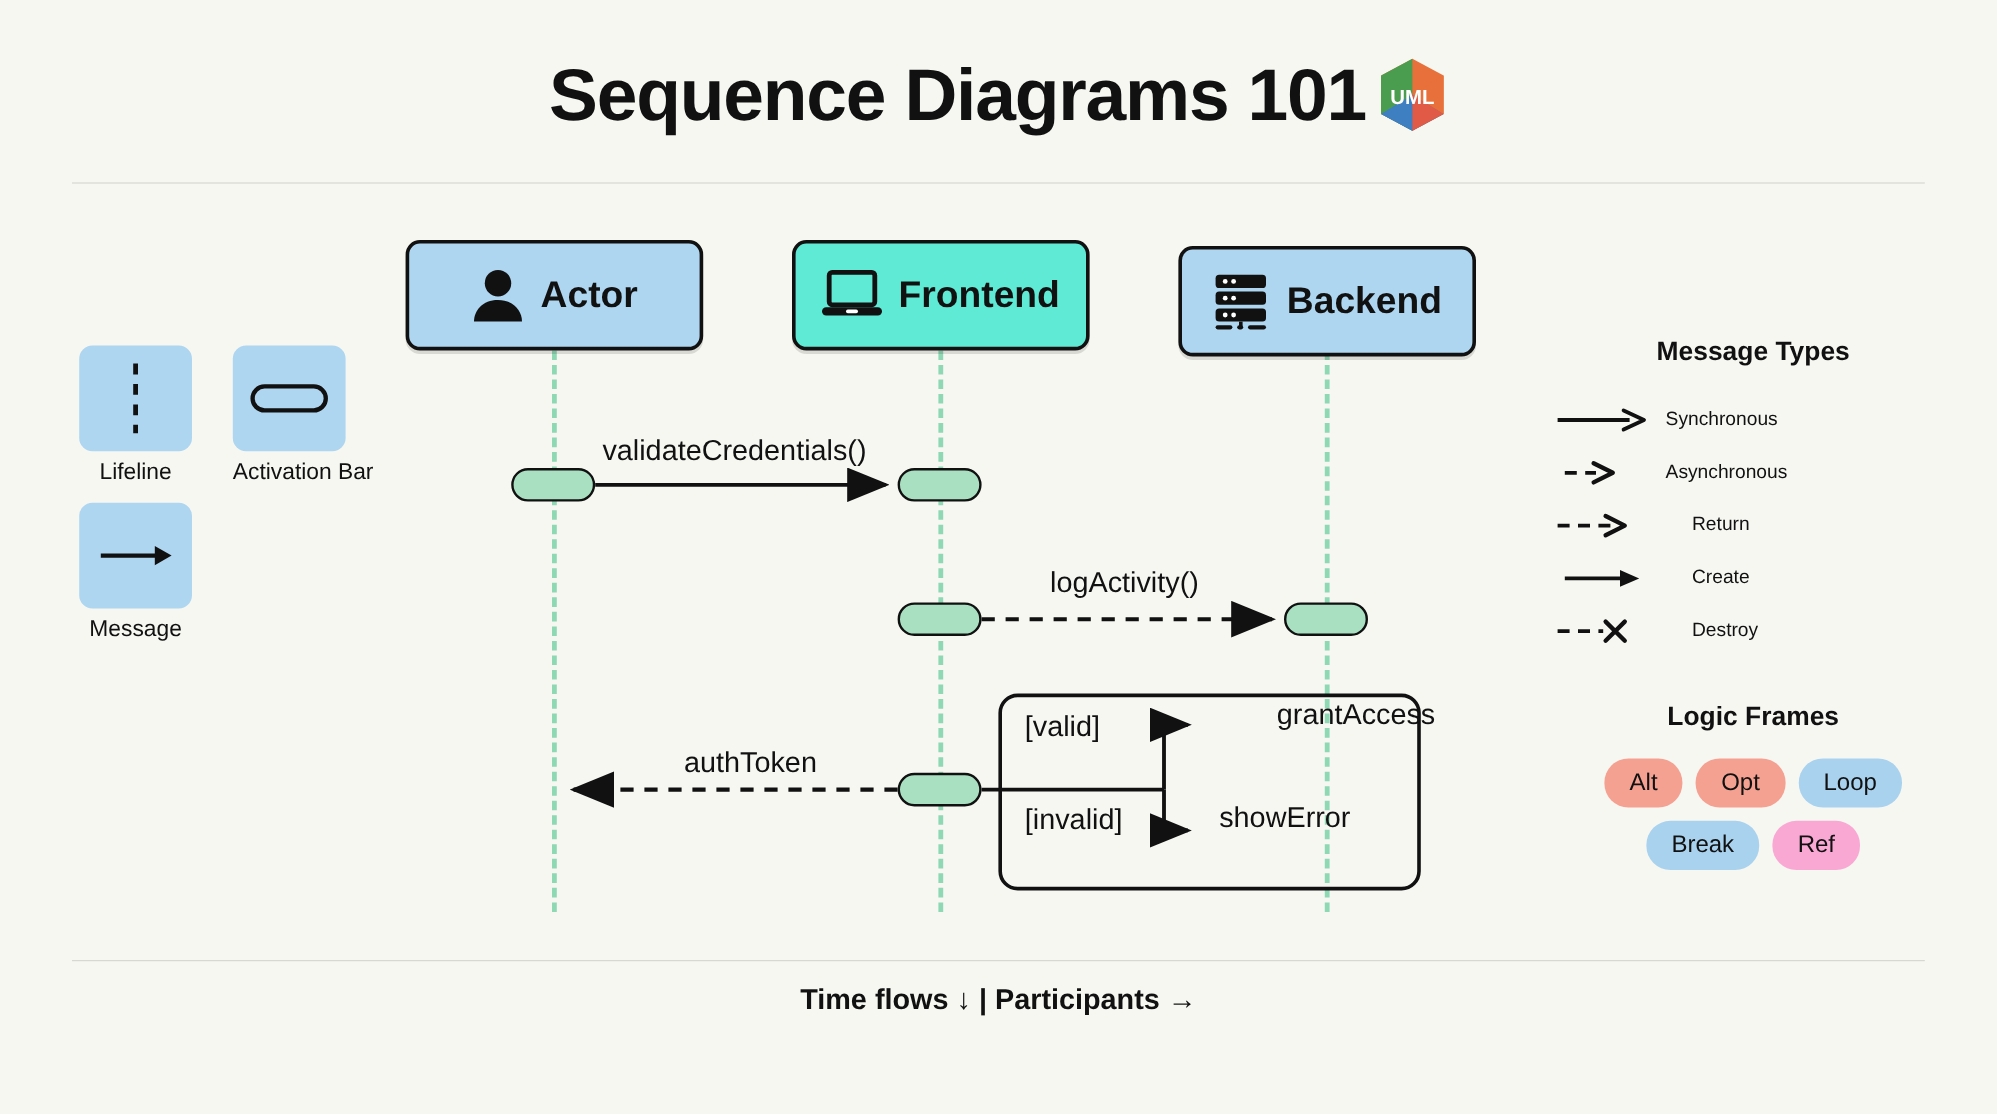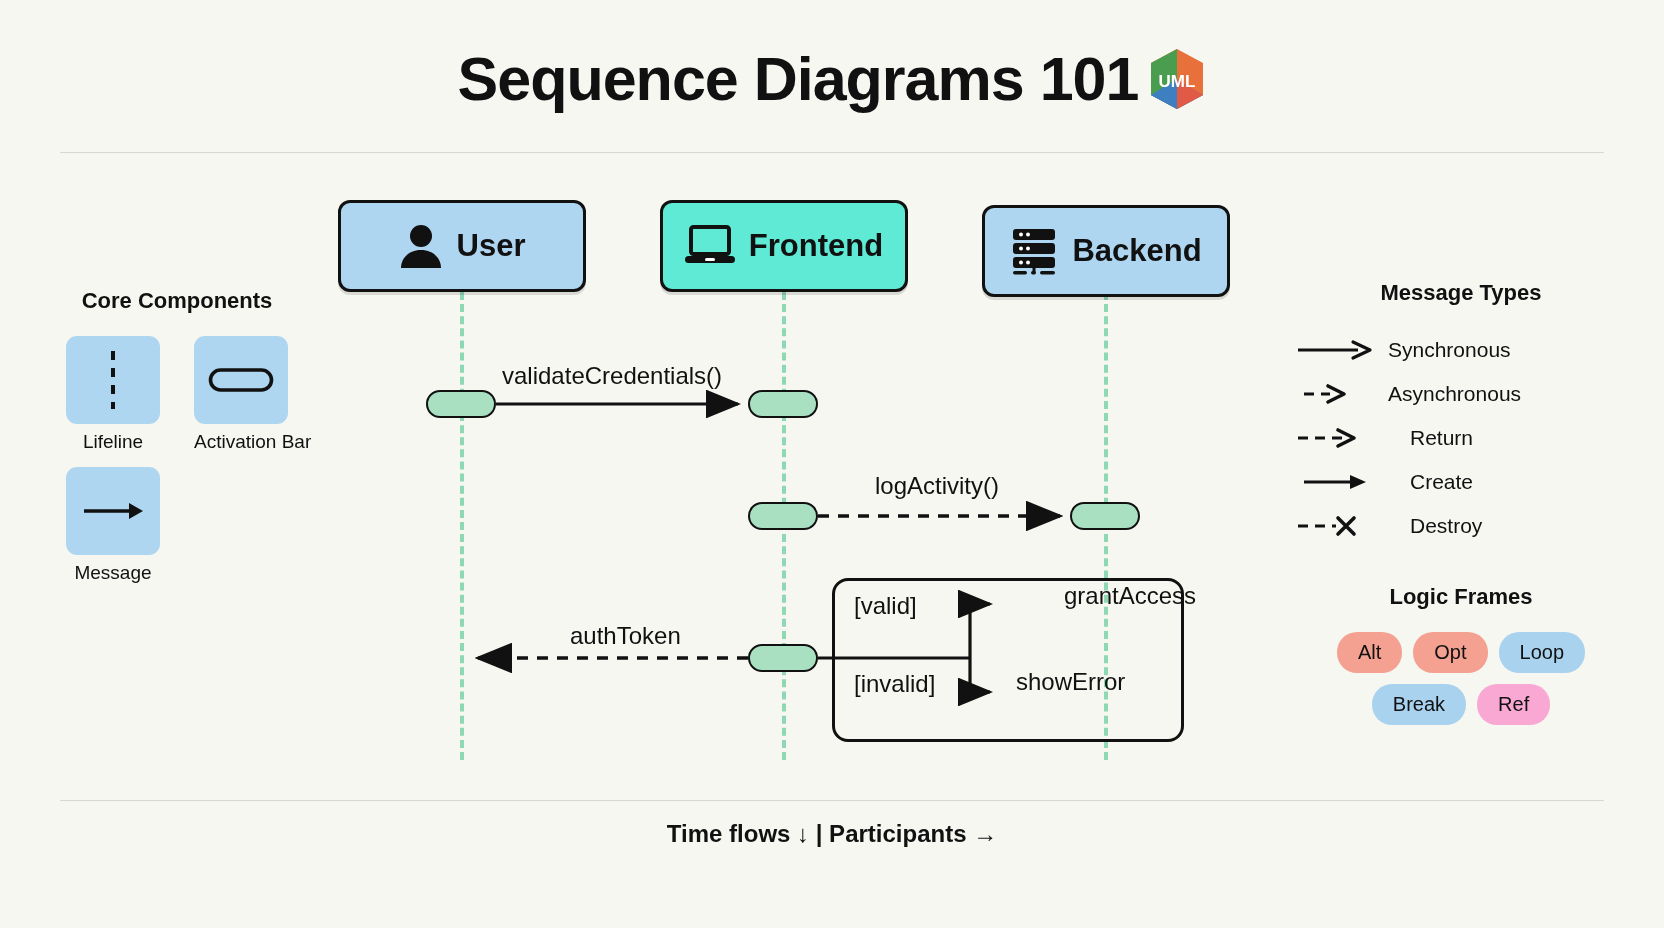--- a/index.html
+++ b/index.html
@@ -46,21 +46,21 @@
     text-align:center; font-size:19px; color:#111; margin-top:7px; white-space:nowrap;
   }
 
   
   .right-legend { position:absolute; left:1296px; top:280px; width:330px; }
   .msg-rows { margin-top:18px; }
   .msg-row {
     display:flex; align-items:center; height:44px; gap:14px;
   }
   .msg-row .glyph { width:78px; height:22px; flex:none; }
-  .msg-row .mlabel { font-size:21px; color:#111; white-space:nowrap; }
+  .msg-row .mlabel { font-size:16px; color:#111; white-space:nowrap; }
   .msg-row.indent .mlabel { margin-left:22px; }
 
   .frames-title { margin-top:36px; }
   .pills { display:flex; flex-wrap:wrap; gap:11px; justify-content:center; margin-top:16px; width:300px; margin-left:auto; margin-right:auto;}
   .pill {
     border-radius:20px; padding:9px 21px; font-size:20px; color:#111;
     white-space:nowrap;
   }
   .pill.salmon { background:#f5a192; }
   .pill.blue   { background:#a9d2ef; }
@@ -119,21 +119,20 @@
     <path d="M29 32 L29 62 L3 48 Z" fill="#3d7fc1"></path>
     <path d="M29 32 L55 48 L29 62 Z" fill="#e05a46"></path>
     <text x="29" y="40" font-family="Liberation Sans, sans-serif" font-size="17" font-weight="bold" fill="#ffffff" text-anchor="middle">UML</text>
   </svg>
 </div>
 
 <div class="rule rule-top"></div>
 <div class="rule rule-bottom"></div>
 
 <div class="left-legend">
-  <div class="legend-title">Core Components</div>
   <div class="tile-grid">
 
 
     <div class="tile-cell">
       <div class="tile">
         <svg width="12" height="62" viewBox="0 0 12 62">
           <line x1="6" y1="2" x2="6" y2="60" stroke="#111" stroke-width="4" stroke-dasharray="9 8" stroke-linecap="butt"></line>
         </svg>
       </div>
       <div class="tile-label">Lifeline</div>
@@ -222,21 +221,21 @@
 
   <div class="lifeline" style="left:130px;"></div>
   <div class="lifeline" style="left:452px;"></div>
   <div class="lifeline" style="left:774px;"></div>
 
   <div class="participant p-blue" style="left:8px; top:20px; width:248px;">
     <svg width="44" height="46" viewBox="0 0 44 46">
       <circle cx="22" cy="13" r="11" fill="#111"></circle>
       <path d="M22 27 C9 27 2 36 2 45 L42 45 C42 36 35 27 22 27 Z" fill="#111"></path>
     </svg>
-    <span class="pname">User</span>
+    <span class="pname">Actor</span>
   </div>
 
   <div class="participant p-green" style="left:330px; top:20px; width:248px;">
     <svg width="50" height="42" viewBox="0 0 50 42">
       <rect x="6" y="2" width="38" height="27" rx="2.5" fill="none" stroke="#111" stroke-width="4"></rect>
       <rect x="0" y="31" width="50" height="7" rx="3.5" fill="#111"></rect>
       <rect x="20" y="33" width="10" height="3" rx="1.5" fill="#ffffff"></rect>
     </svg>
     <span class="pname">Frontend</span>
   </div>

